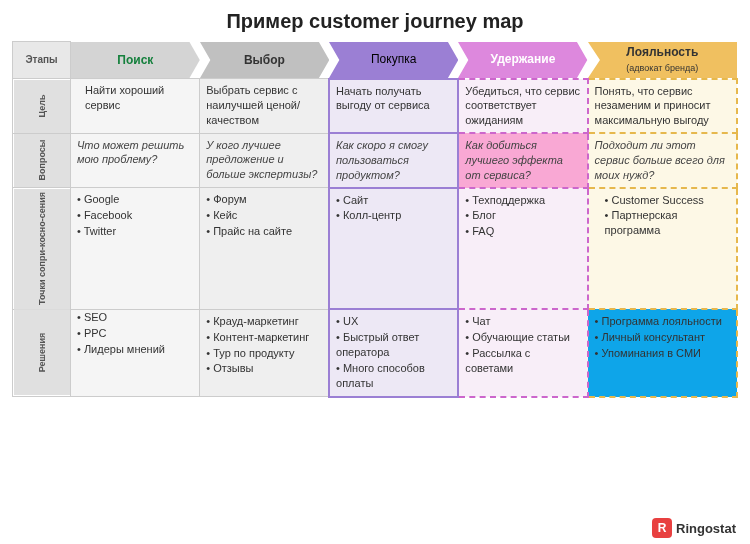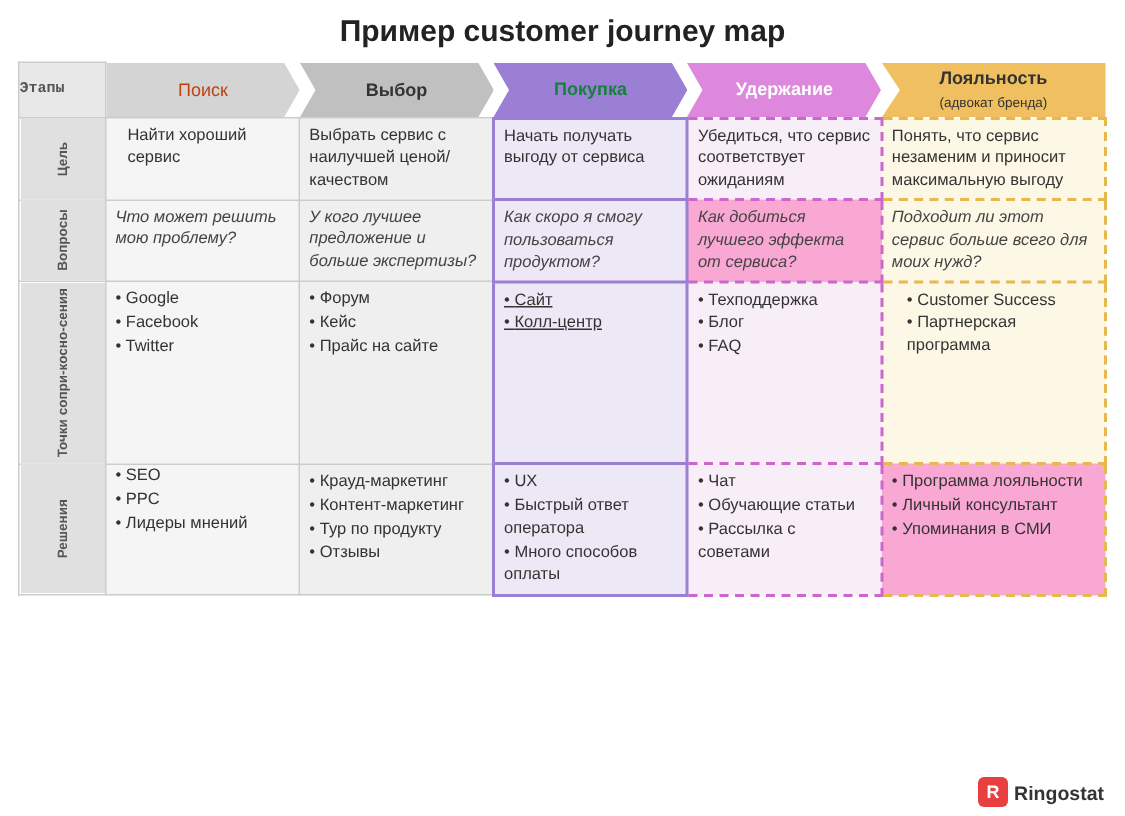--- a/index.html
+++ b/index.html
@@ -65,25 +65,25 @@
     
     .stage-row td {
       border: none;
       padding: 0;
       height: 36px;
       vertical-align: middle;
     }
     .stage-label-cell {
       background: #e8e8e8;
       border: 1px solid #ccc !important;
+      text-align: center;
       font-size: 10px;
       font-weight: bold;
       color: #555;
       vertical-align: middle;
-      font-family: Liberation Mono, monospace;
     }
 
     
     .stage-cell {
       position: relative;
       text-align: center;
       font-size: 13px;
       font-weight: bold;
       vertical-align: middle;
       padding: 0;
@@ -166,37 +166,37 @@
         <col class="col-5">
       </colgroup>
       <tbody id="table-body">
       <tr class="stage-row">
             <td class="stage-label-cell" style="font-size: 10px; font-weight: bold; color: rgb(85, 85, 85);">Этапы</td>
             <td class="stage-cell">
               <div class="chevron">
                 <svg viewBox="0 0 100 36" preserveAspectRatio="none">
                   <polygon points="0,0 92,0 100,18 92,36 0,36" fill="#d4d4d4"></polygon>
                 </svg>
-                <span style="color: #c2410c; font-weight: normal; font-size: 12px; line-height: 1.2; text-align: center;">Поиск</span>
+                <span style="color: #15803d; font-weight: bold; font-size: 12px; line-height: 1.2; text-align: center;">Поиск</span>
               </div>
             </td>
             <td class="stage-cell">
               <div class="chevron">
                 <svg viewBox="0 0 100 36" preserveAspectRatio="none">
                   <polygon points="0,0 92,0 100,18 92,36 0,36 8,18" fill="#c0c0c0"></polygon>
                 </svg>
                 <span style="color: rgb(51, 51, 51); font-weight: bold; font-size: 12px; line-height: 1.2; text-align: center;">Выбор</span>
               </div>
             </td>
             <td class="stage-cell">
               <div class="chevron">
                 <svg viewBox="0 0 100 36" preserveAspectRatio="none">
                   <polygon points="0,0 92,0 100,18 92,36 0,36 8,18" fill="#9b7fd4"></polygon>
                 </svg>
-                <span style="color: #15803d; font-weight: bold; font-size: 12px; line-height: 1.2; text-align: left;">Покупка</span>
+                <span style="color: #000000; font-weight: normal; font-size: 12px; line-height: 1.2; text-align: left;">Покупка</span>
               </div>
             </td>
             <td class="stage-cell">
               <div class="chevron">
                 <svg viewBox="0 0 100 36" preserveAspectRatio="none">
                   <polygon points="0,0 92,0 100,18 92,36 0,36 8,18" fill="#dd88dd"></polygon>
                 </svg>
                 <span style="color: rgb(255, 255, 255); font-weight: bold; font-size: 12px; line-height: 1.2; text-align: center;">Удержание</span>
               </div>
             </td>
@@ -234,21 +234,21 @@
                 <li>Twitter</li>
               </ul>
             </td>
             <td style="background: rgb(239, 239, 239); border: 1px solid rgb(204, 204, 204); padding: 4px 6px; font-size: 11px; vertical-align: top; line-height: 1.35;">
               <ul class="bullet-list">
                 <li>Форум</li>
                 <li>Кейс</li>
                 <li>Прайс на сайте</li>
               </ul>
             </td>
-            <td style="background: rgb(237, 232, 245); border: 2px solid rgb(155, 127, 212); padding: 4px 6px; font-size: 11px; vertical-align: top; line-height: 1.35; text-decoration: underline;">
+            <td style="background: rgb(237, 232, 245); border: 2px solid rgb(155, 127, 212); padding: 4px 6px; font-size: 11px; vertical-align: top; line-height: 1.35;">
               <ul class="bullet-list">
                 <li>Сайт</li>
                 <li>Колл-центр</li>
               </ul>
             </td>
             <td style="background: rgb(248, 238, 248); border: 2px dashed rgb(204, 102, 204); padding: 4px 6px; font-size: 11px; vertical-align: top; line-height: 1.35;">
               <ul class="bullet-list">
                 <li>Техподдержка</li>
                 <li>Блог</li>
                 <li>FAQ</li>
@@ -285,21 +285,21 @@
                 <li>Много способов оплаты</li>
               </ul>
             </td>
             <td style="background: rgb(248, 238, 248); border: 2px dashed rgb(204, 102, 204); padding: 4px 6px; font-size: 11px; vertical-align: top; line-height: 1.35;">
               <ul class="bullet-list">
                 <li>Чат</li>
                 <li>Обучающие статьи</li>
                 <li>Рассылка с советами</li>
               </ul>
             </td>
-            <td style="background: #f9a8d4; border: 2px dashed rgb(230, 184, 77); padding: 4px 6px; font-size: 11px; vertical-align: top; line-height: 1.35;">
+            <td style="background: #0ea5e9; border: 2px dashed rgb(230, 184, 77); padding: 4px 6px; font-size: 11px; vertical-align: top; line-height: 1.35;">
               <ul class="bullet-list">
                 <li>Программа лояльности</li>
                 <li>Личный консультант</li>
                 <li>Упоминания в СМИ</li>
               </ul>
             </td>
           </tr>
         </tbody>
     </table>
   </div>

